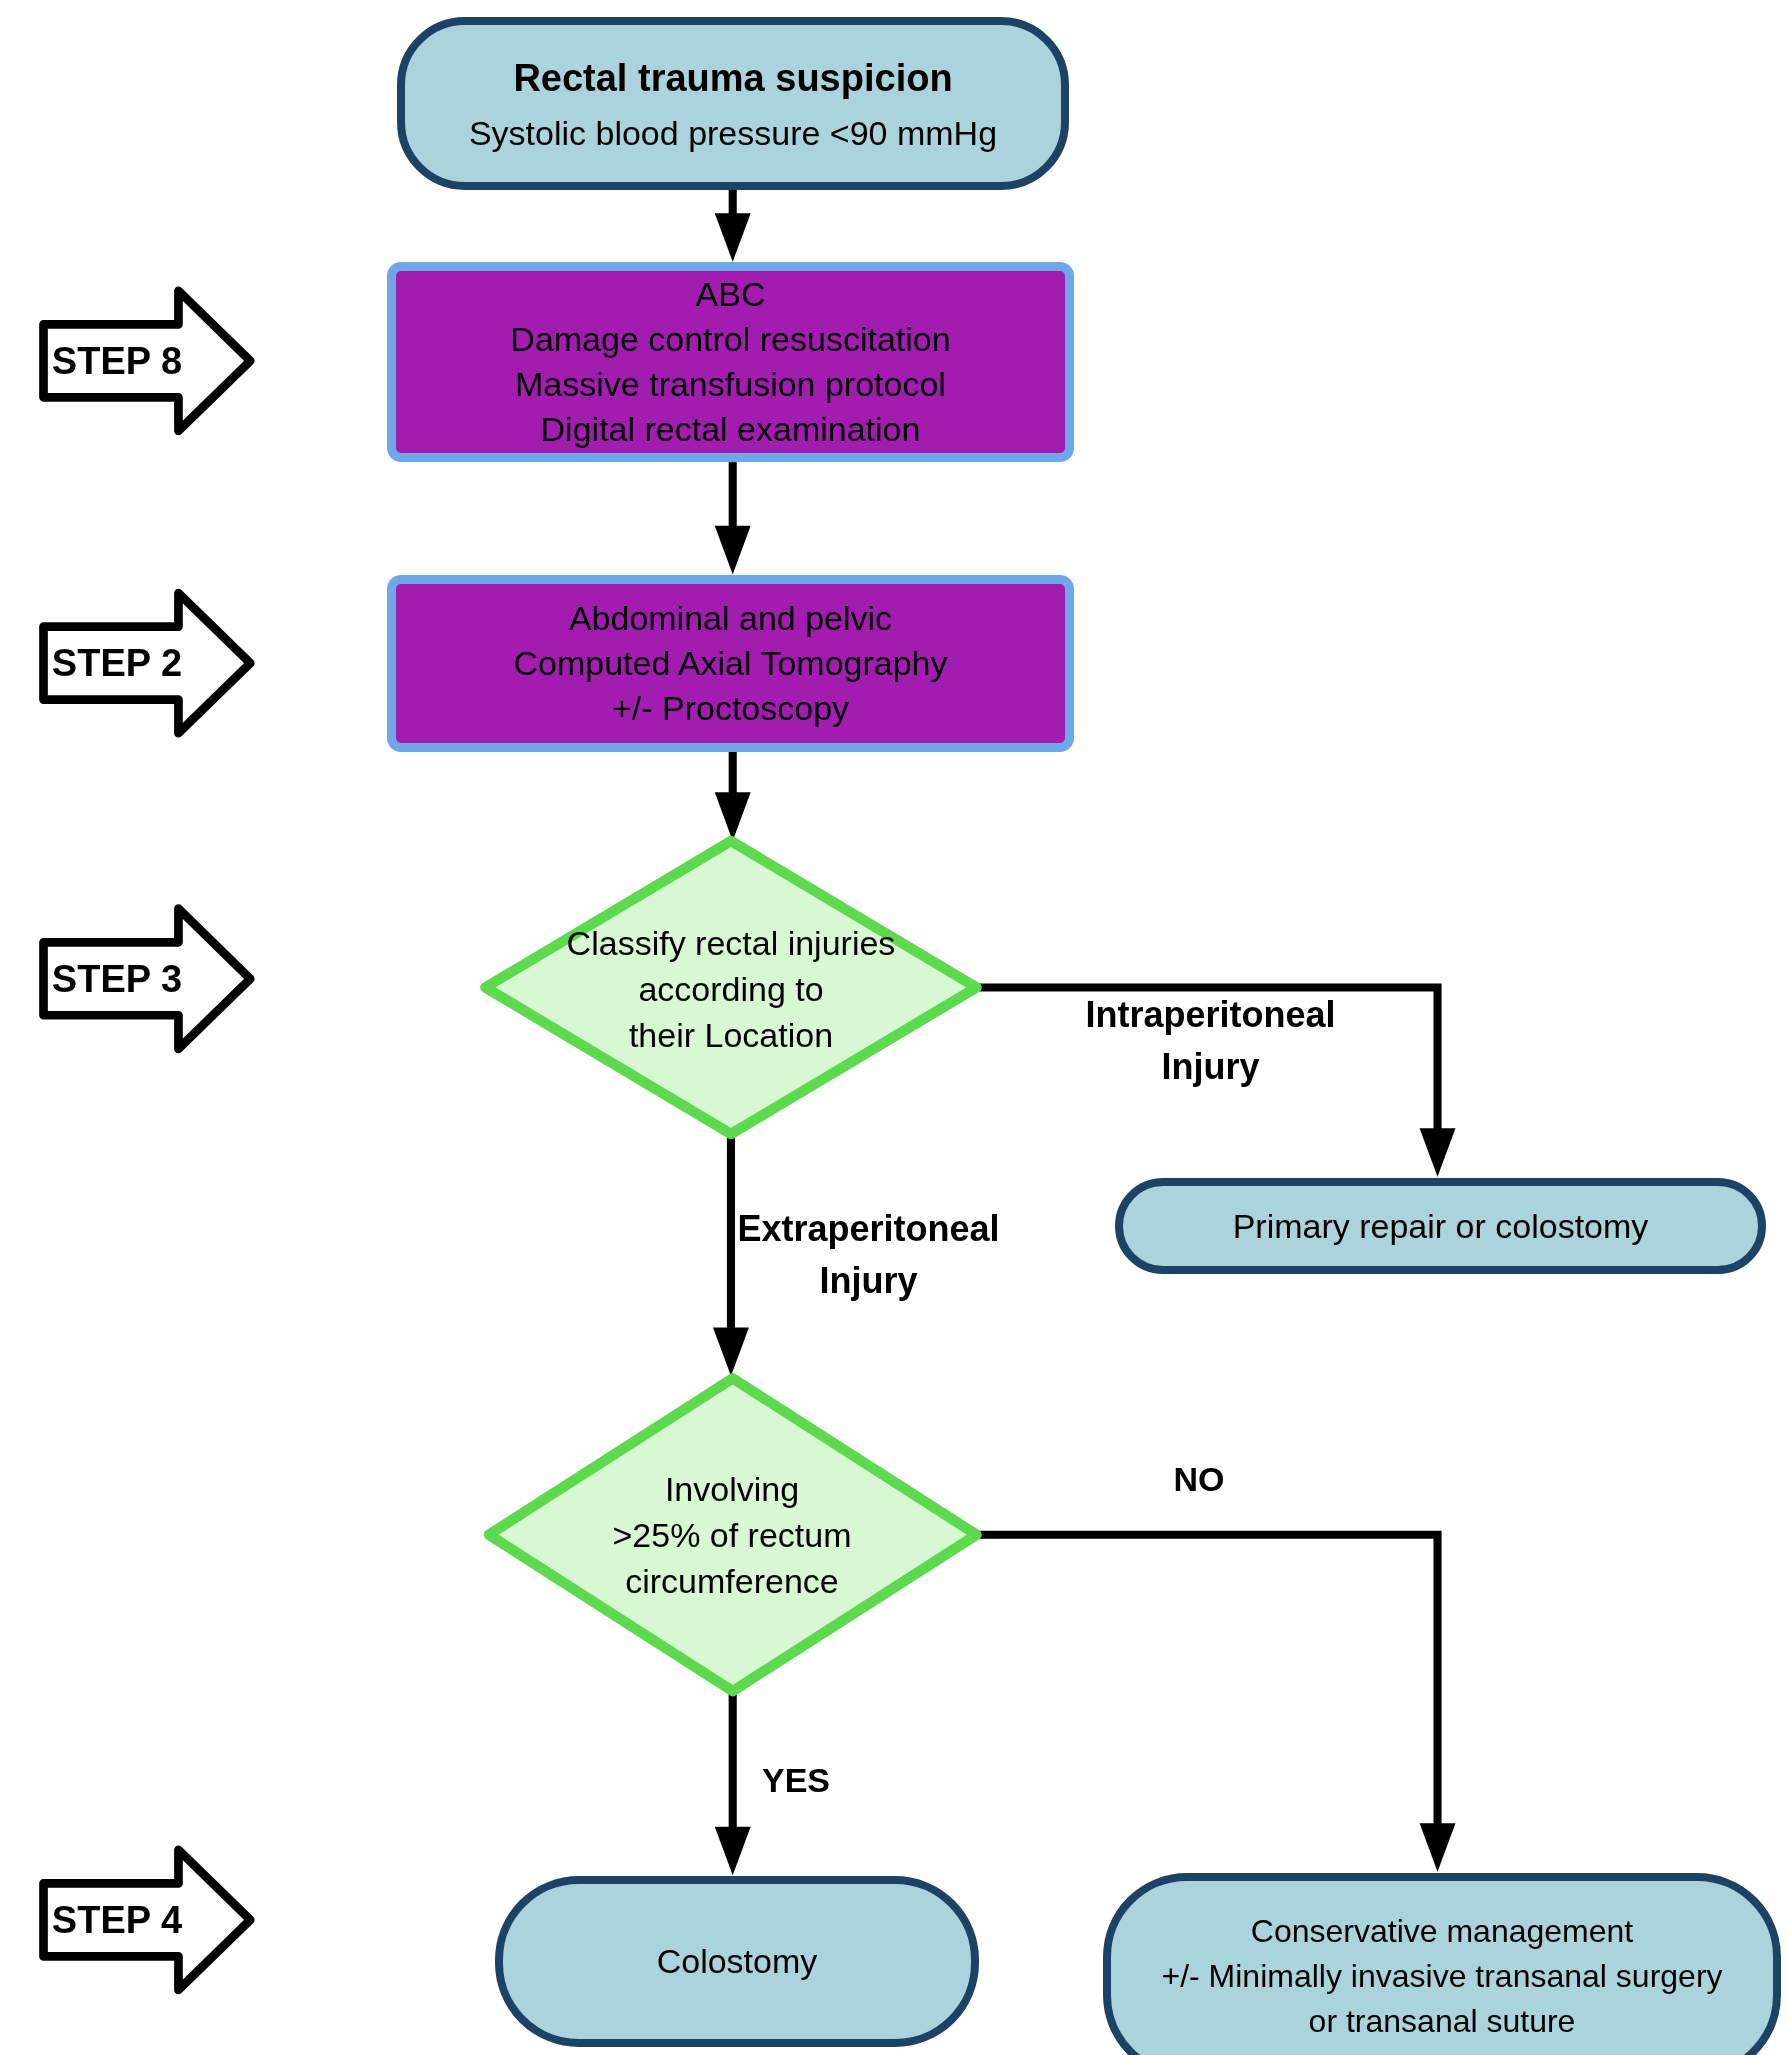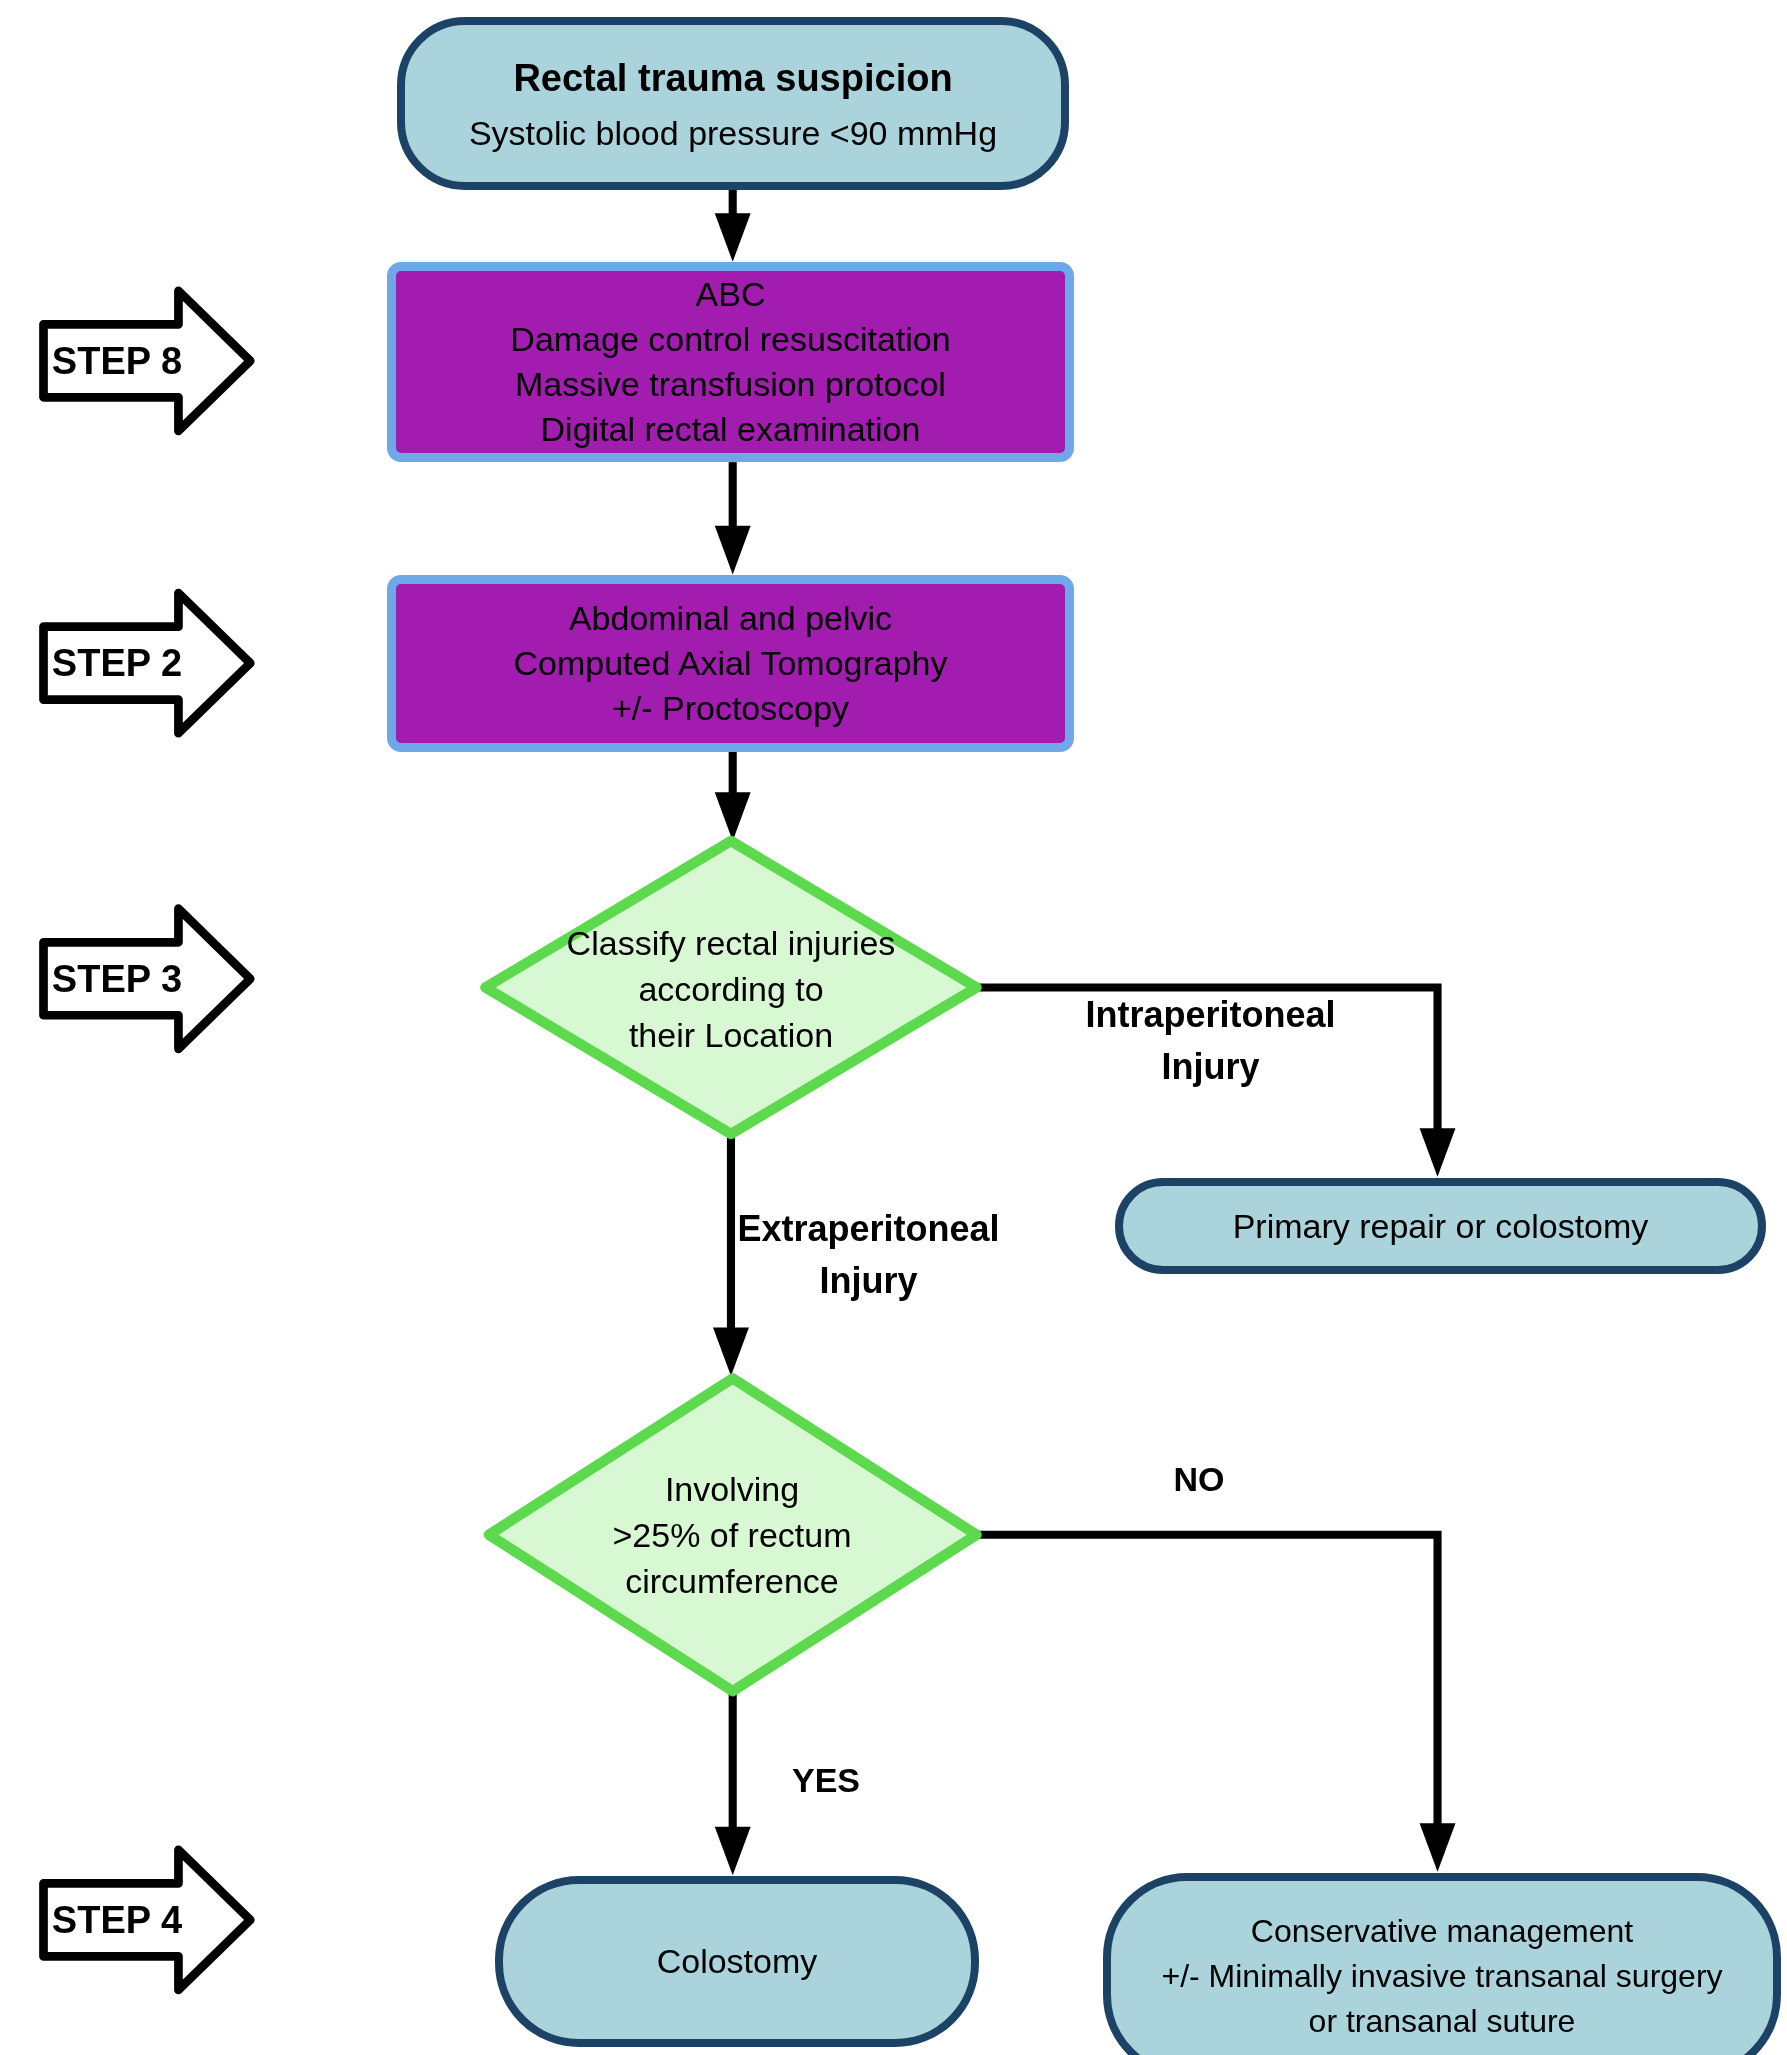--- a/index.html
+++ b/index.html
@@ -150,21 +150,21 @@
 their Location</div>
   <div class="diamond-text" style="left:544px; top:1466px; width:376px;">Involving
 &gt;25% of rectum
 circumference</div>
 
   <div class="branch-label" style="left:1037px; top:989px; width:347px;">Intraperitoneal
 Injury</div>
   <div class="branch-label" style="left:695px; top:1203px; width:347px;text-align:center;">Extraperitoneal
 Injury</div>
   <div class="yn-label" style="left:1150px; top:1459px; width:98px; text-align:center;">NO</div>
-  <div class="yn-label" style="left:792px; top:1760px;">YES</div>
+  <div class="yn-label" style="left:762px; top:1760px;">YES</div>
 
   <div class="node stadium result-text" style="left:1115px; top:1178px; width:651px; height:96px; border-radius:67px;">Primary repair or colostomy</div>
 
   <div class="node stadium result-text" style="left:495px; top:1876px; width:484px; height:171px; border-radius:84px;">Colostomy</div>
 
   <div class="node stadium conservative-text" style="left:1103px; top:1873px; width:678px; height:206px; border-radius:84px;">Conservative management
 +/- Minimally invasive transanal surgery
 or transanal suture</div>
 
 </div>

